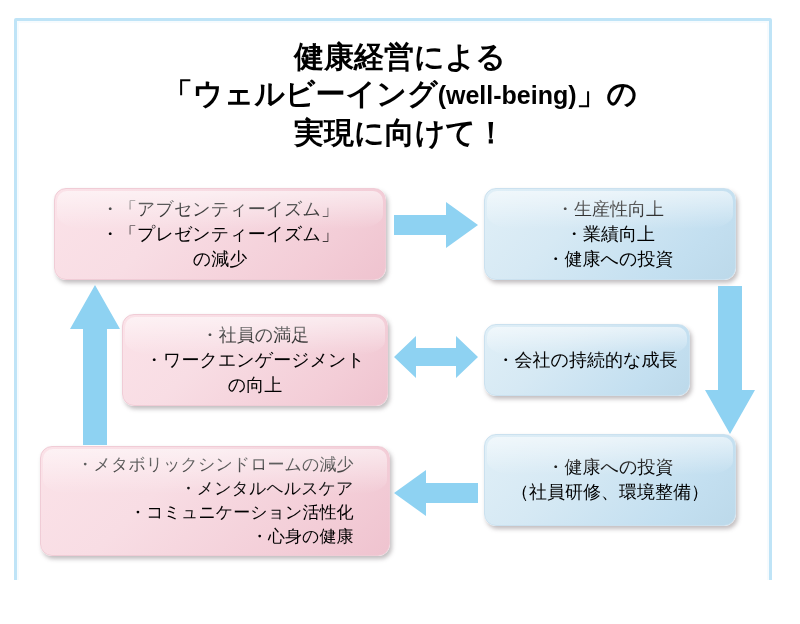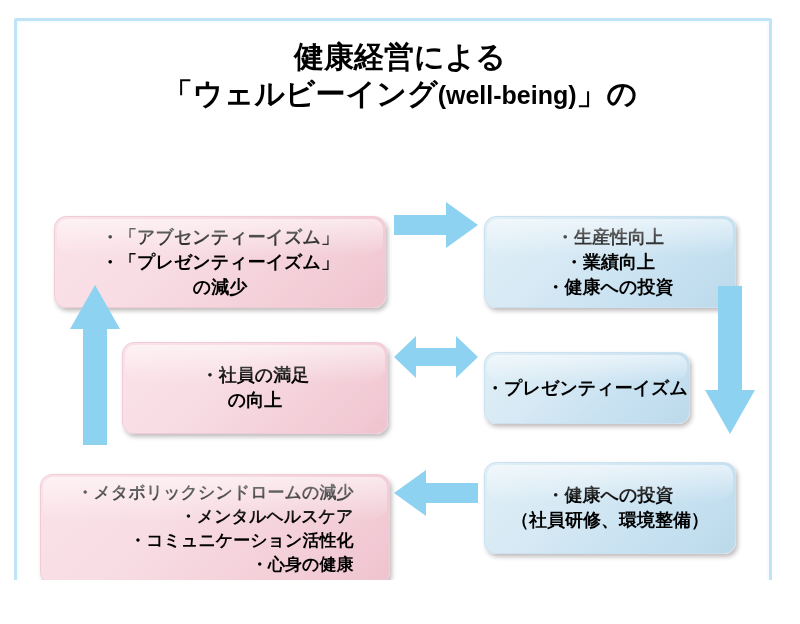--- a/index.html
+++ b/index.html
@@ -58,26 +58,25 @@
   
   .box {
     position: absolute;
     box-sizing: border-box;
     border-radius: 12px;
     display: flex;
     align-items: center;
     justify-content: center;
     text-align: center;
     color: #000000;
-    font-weight: bold;
+    font-weight: normal;
     font-size: 18px;
     line-height: 25px;
     padding: 20px 8px;
     box-shadow: 2px 3px 4px rgba(120,110,115,0.45);
-    margin-top: 28px;
   }
   .box .ln { display: block; white-space: nowrap; }
 
   .box.pink {
     background: linear-gradient(135deg, #fbe2e8 0%, #f8dde4 35%, #f3cdd7 78%, #efc3cf 100%);
     border: 1px solid #f0ccd6;
   }
   .box.blue {
     background: linear-gradient(135deg, #e0eff7 0%, #d6e9f4 35%, #c3dff0 78%, #bcd9ea 100%);
     border: 1px solid #cbe1ef;
@@ -115,20 +114,21 @@
 <body>
 
 <div id="canvas">
 
   <div class="frame"></div>
   <div class="frame-inner-glow"></div>
 
   <div class="title">
     <span class="line">健康経営による</span>
     <span class="line"><span>「ウェルビーイング</span><span class="latin">(well-being)</span><span>」の</span></span>
+    <span class="line">実現に向けて！</span>
   </div>
 
   <div class="box pink" id="box-absenteeism">
     <div>
       <span class="ln">・「アブセンティーイズム」</span>
       <span class="ln">・「プレゼンティーイズム」</span>
       <span class="ln">の減少</span>
     </div>
   </div>
 
@@ -136,27 +136,28 @@
     <div>
       <span class="ln">・生産性向上</span>
       <span class="ln">・業績向上</span>
       <span class="ln">・健康への投資</span>
     </div>
   </div>
 
   <div class="box pink" id="box-satisfaction">
     <div>
       <span class="ln">・社員の満足</span>
+      <span class="ln">・ワークエンゲージメント</span>
       <span class="ln">の向上</span>
     </div>
   </div>
 
   <div class="box blue" id="box-growth">
     <div>
-      <span class="ln">・プレゼンティーイズム</span>
+      <span class="ln">・会社の持続的な成長</span>
     </div>
   </div>
 
   <div class="box pink" id="box-metabolic">
     <div>
       <span class="ln">・メタボリックシンドロームの減少</span>
       <span class="ln">・メンタルヘルスケア</span>
       <span class="ln">・コミュニケーション活性化</span>
       <span class="ln">・心身の健康</span>
     </div>

